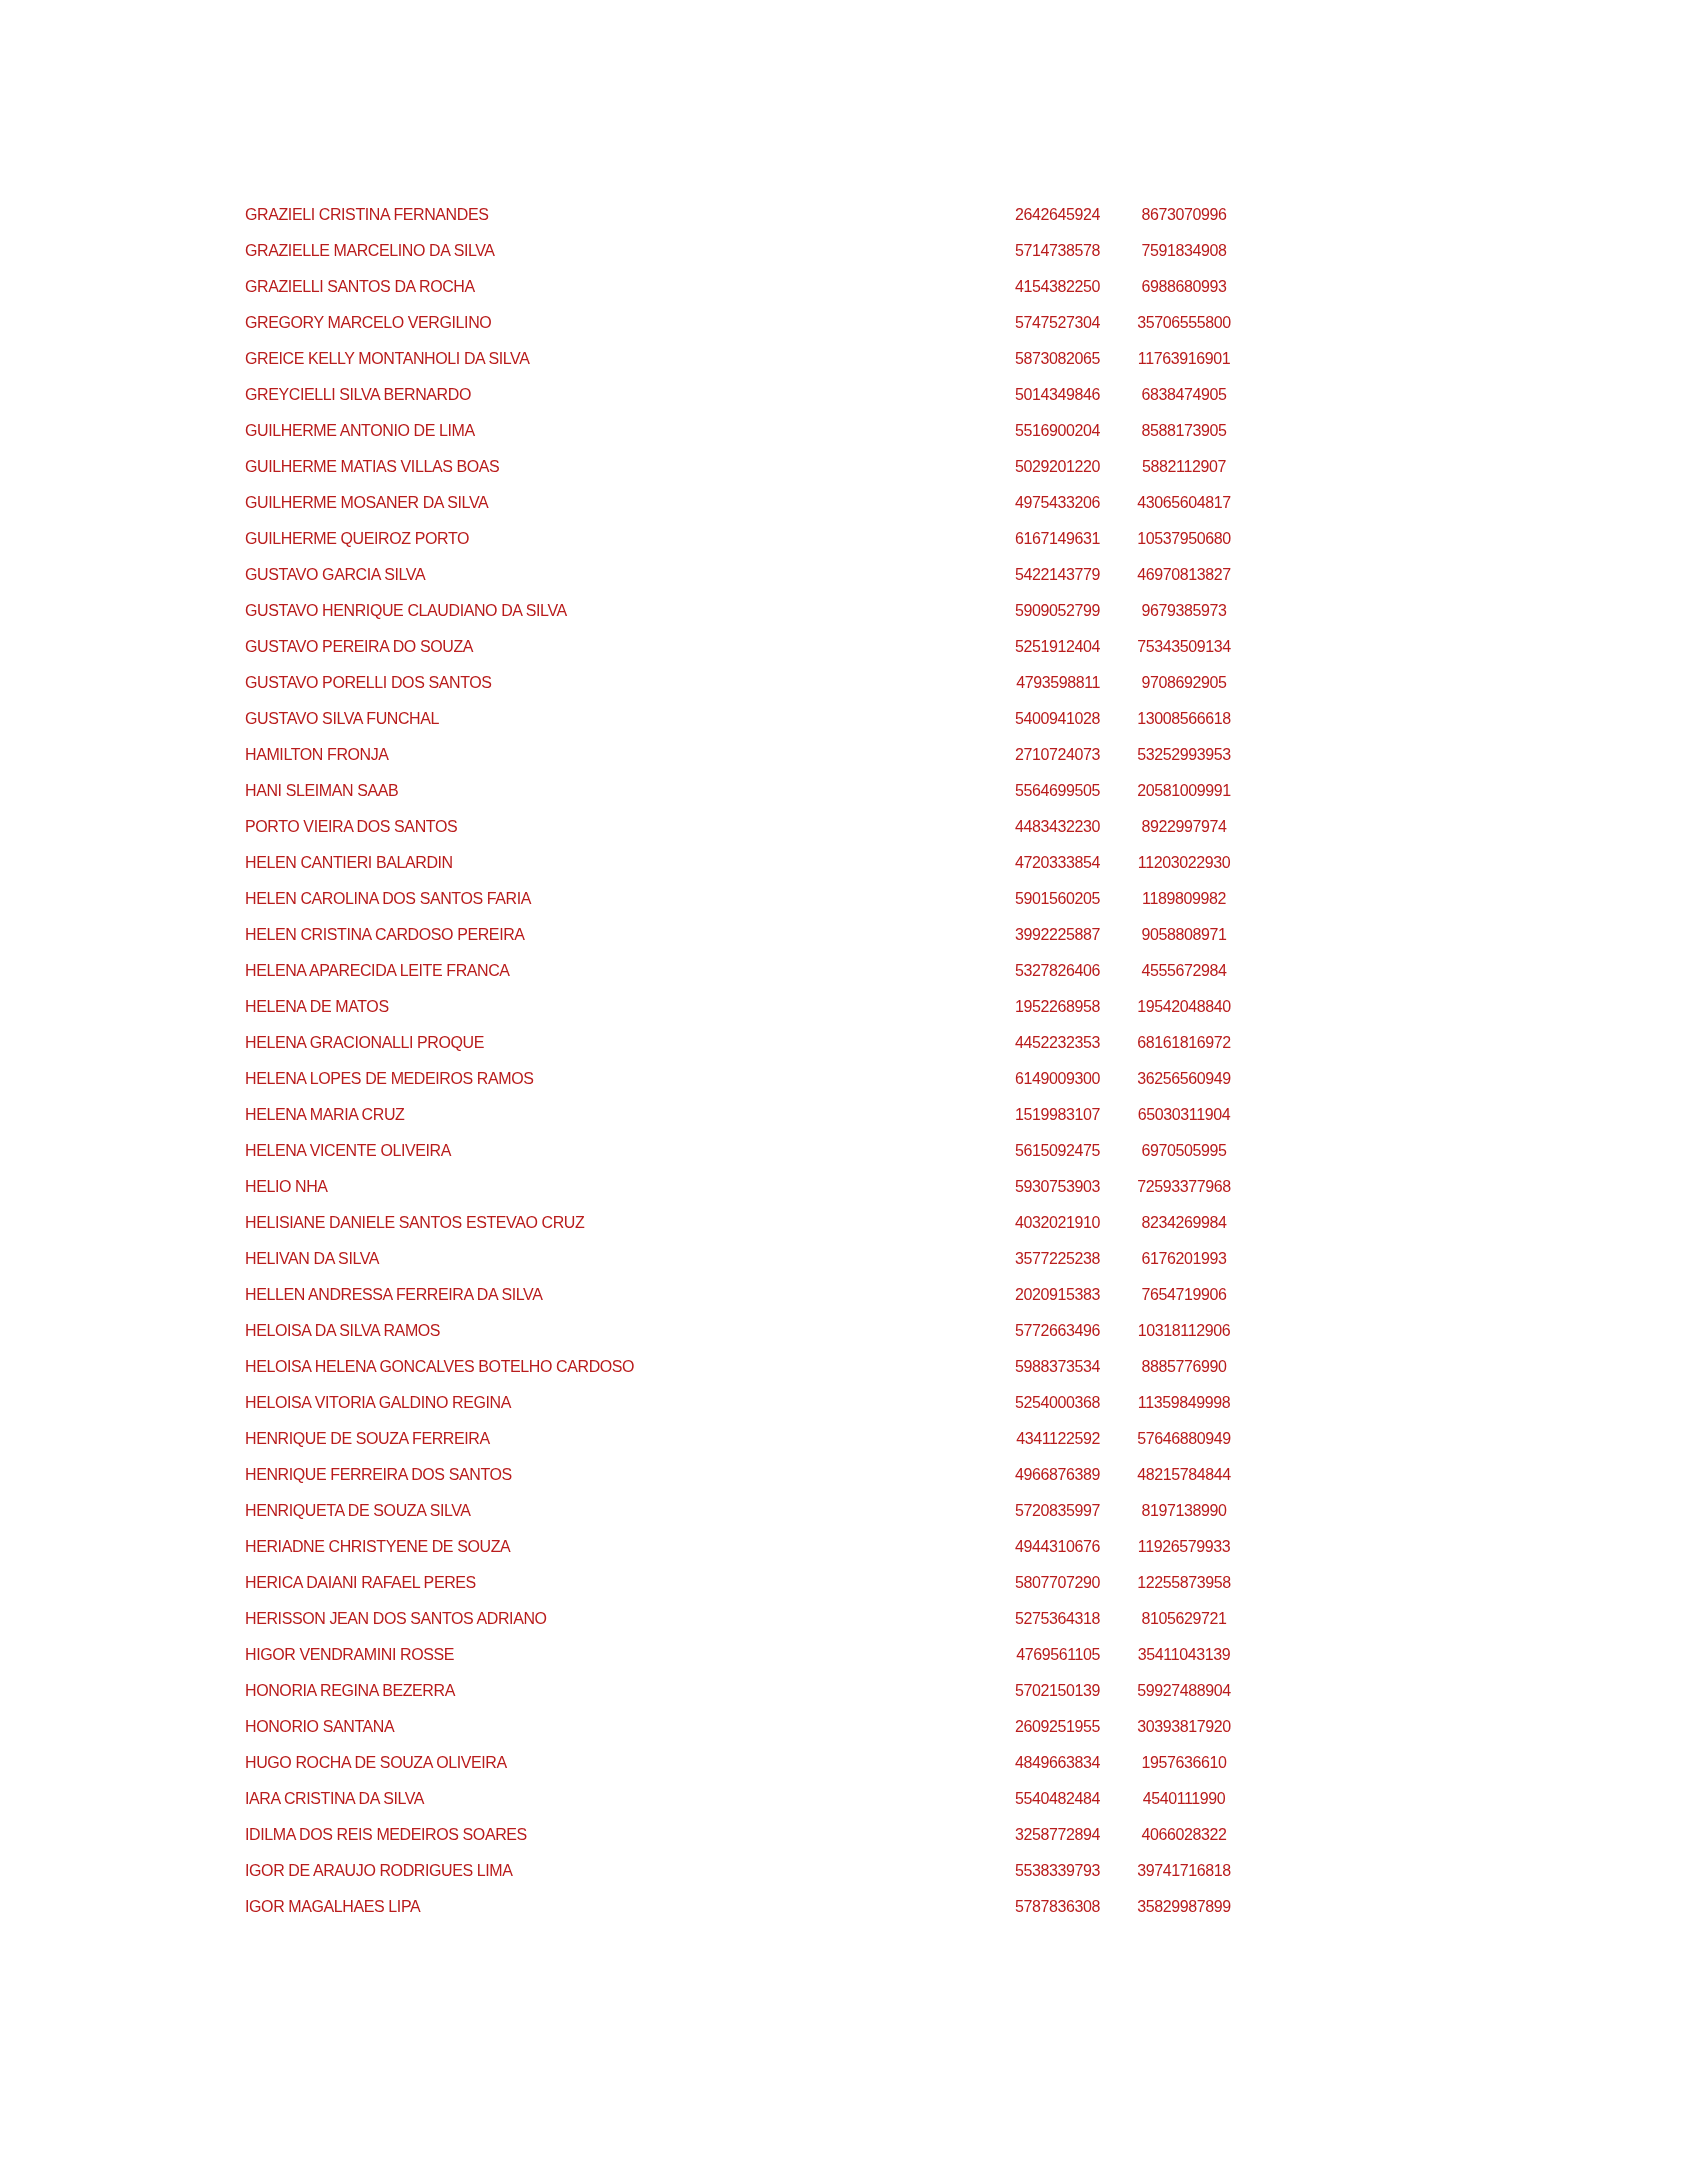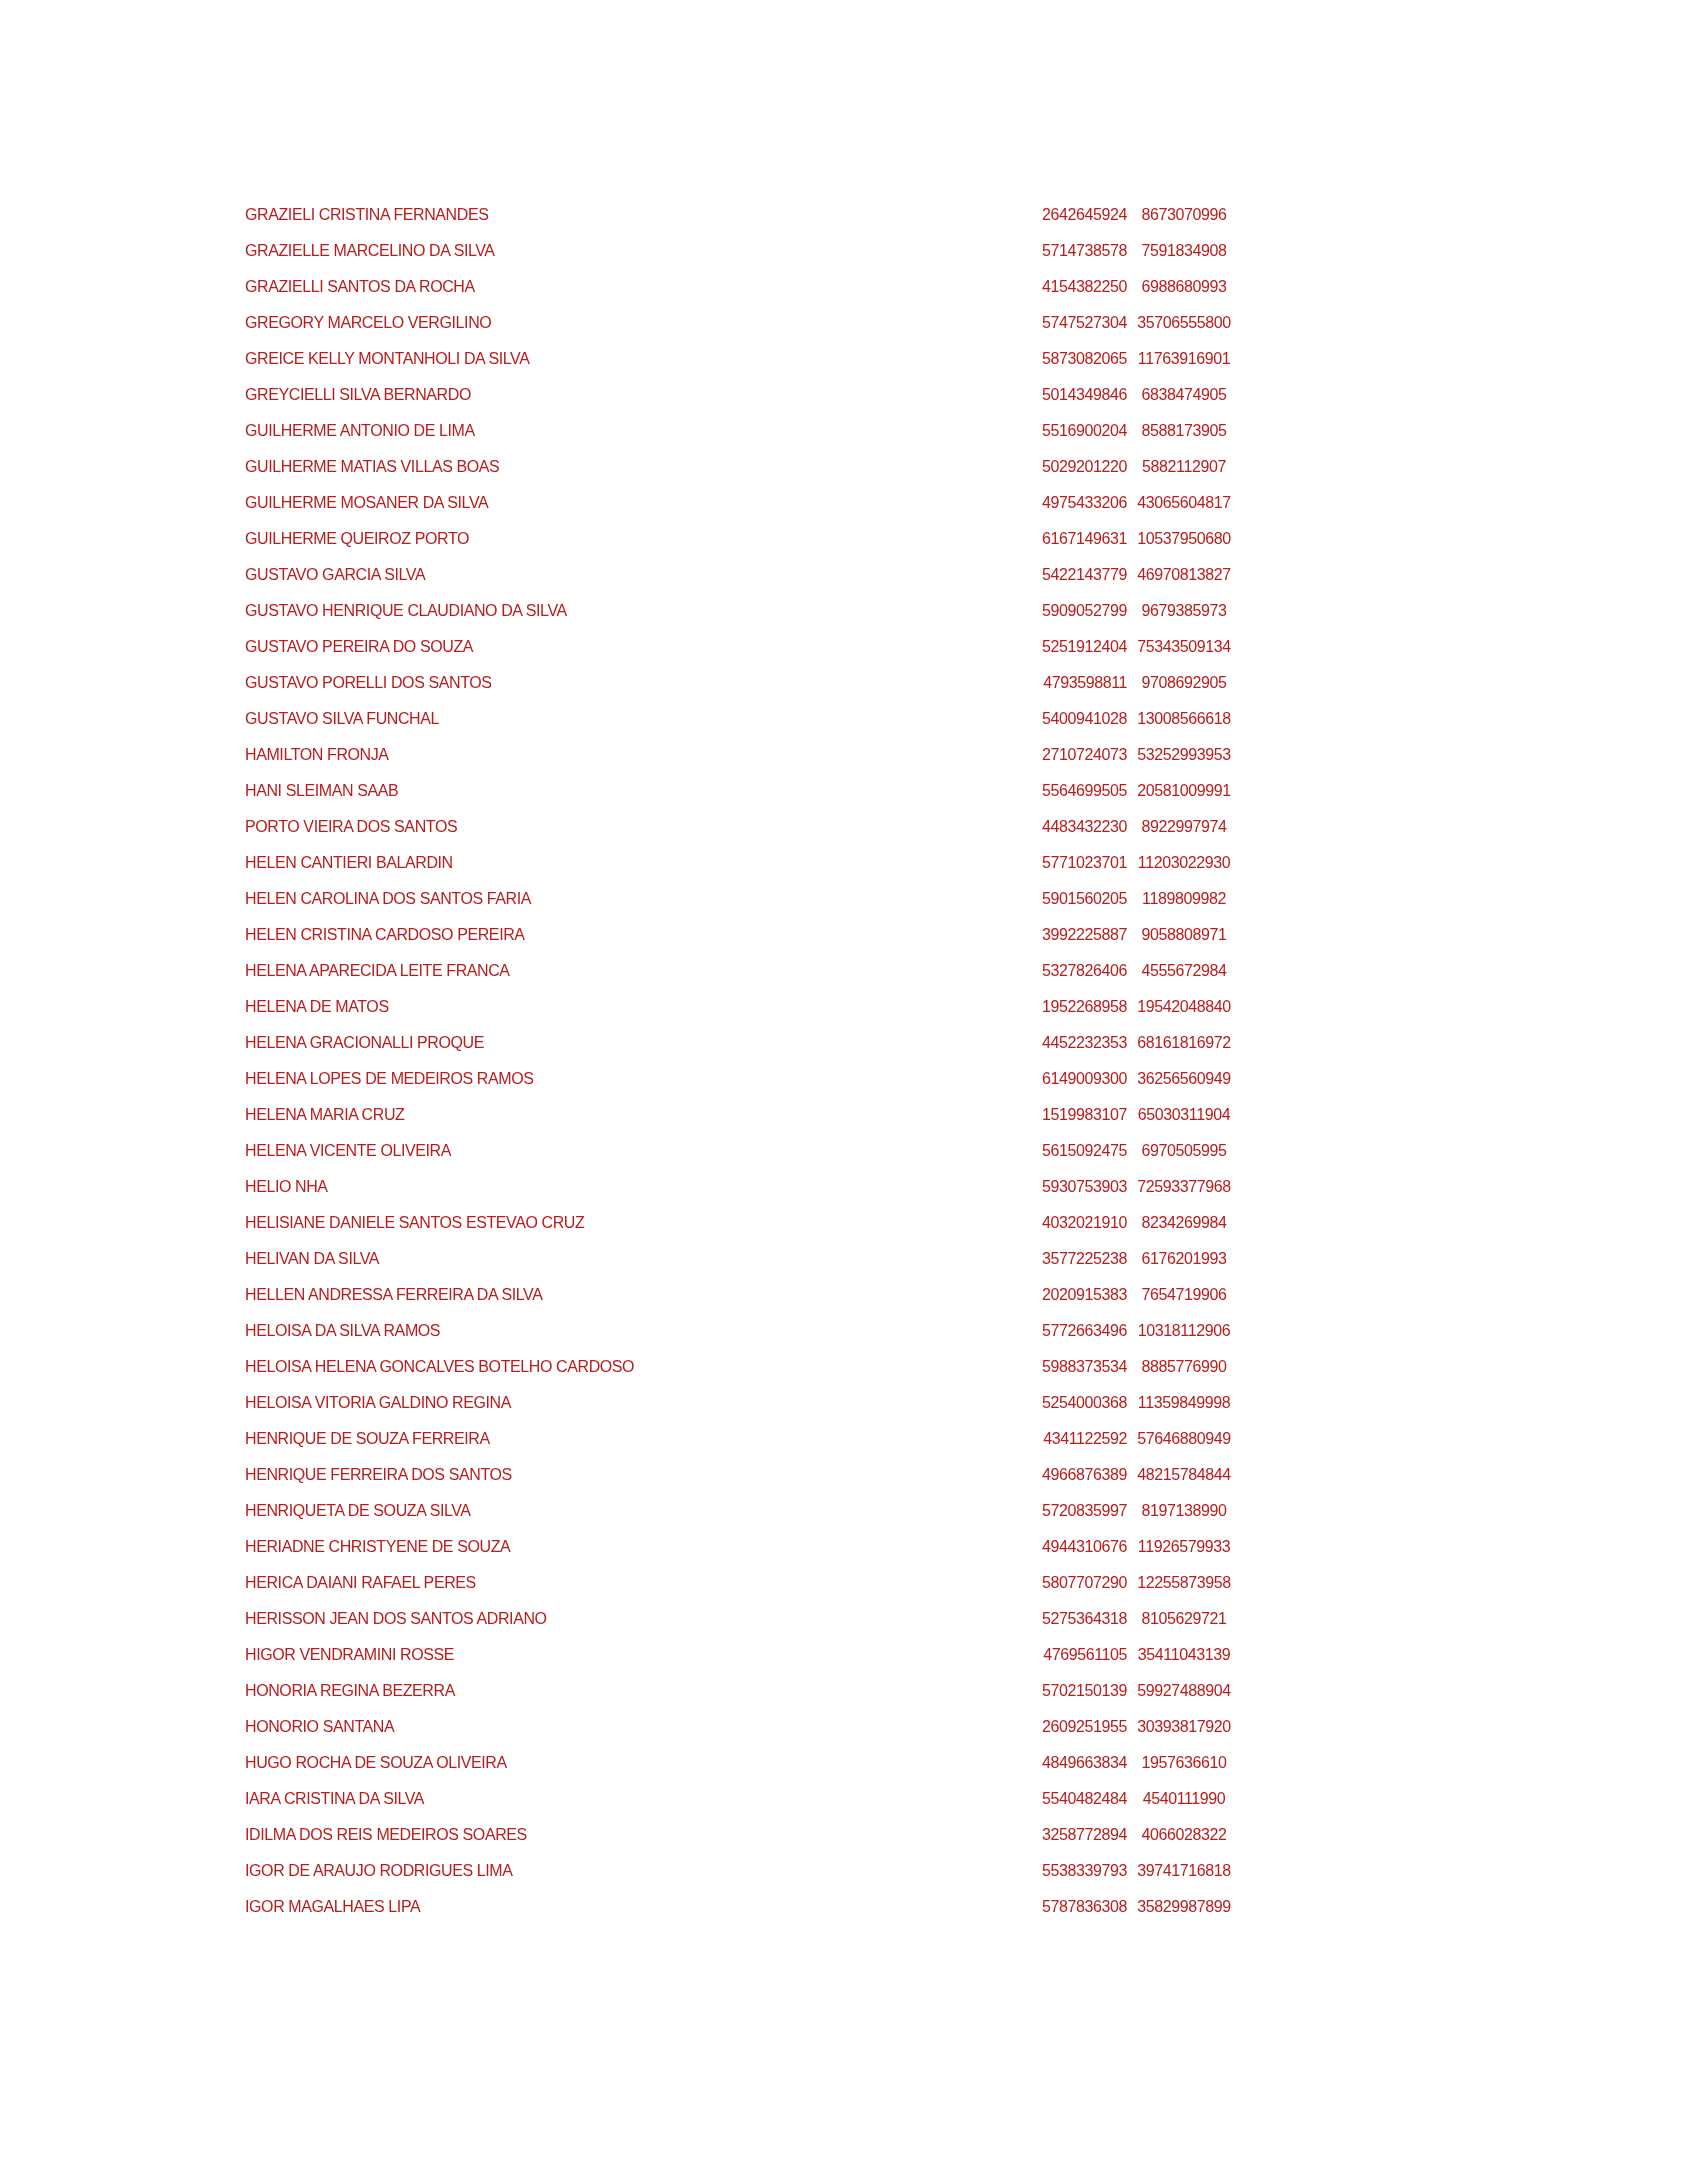--- a/index.html
+++ b/index.html
@@ -35,21 +35,21 @@
     top: 0;
     line-height: 36px;
   }
   .name {
     left: 245px;
   }
   .num {
     text-align: right;
   }
   .num1 {
-    left: 770px;
+    left: 743px;
     width: 357px;
   }
   .num2 {
     left: 1010px;
     width: 348px;
     text-align: center;
   }
 </style>
 </head>
 <body>
@@ -159,21 +159,21 @@
   </div>
 
   <div class="row">
     <span class="cell name">PORTO VIEIRA DOS SANTOS</span>
     <span class="cell num num1">4483432230</span>
     <span class="cell num num2">8922997974</span>
   </div>
 
   <div class="row">
     <span class="cell name">HELEN CANTIERI BALARDIN</span>
-    <span class="cell num num1">5771023701</span>
+    <span class="cell num num1">4720333854</span>
     <span class="cell num num2">11203022930</span>
   </div>
 
   <div class="row">
     <span class="cell name">HELEN CAROLINA DOS SANTOS FARIA</span>
     <span class="cell num num1">5901560205</span>
     <span class="cell num num2">1189809982</span>
   </div>
 
   <div class="row">

